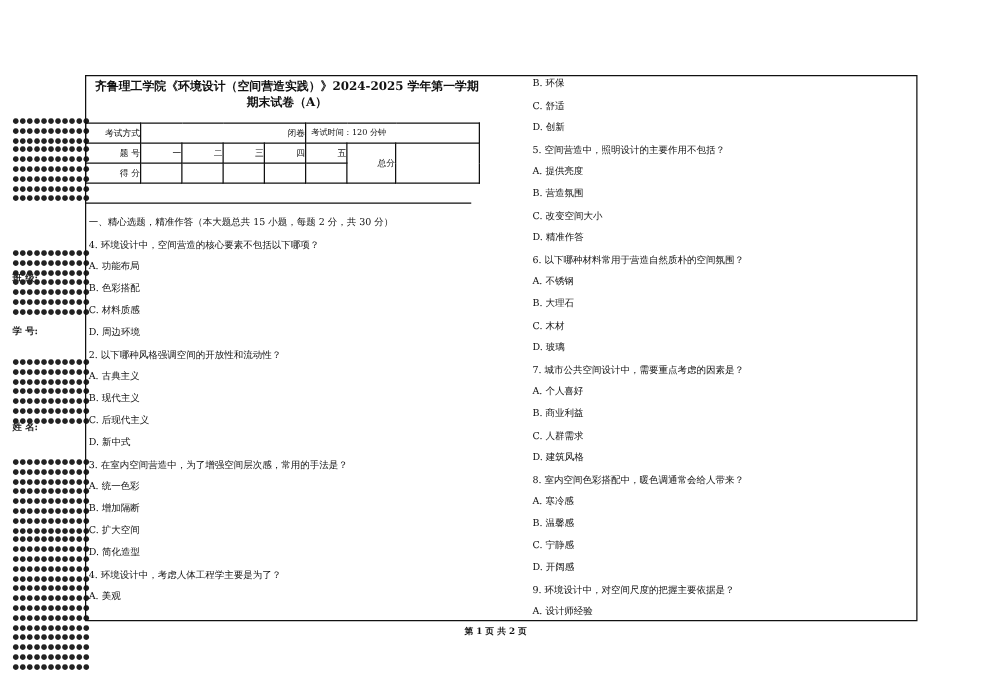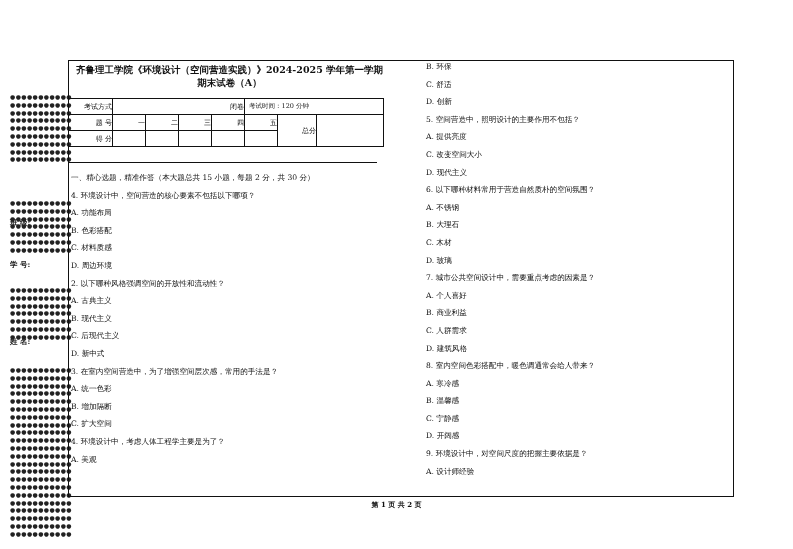--- a/index.html
+++ b/index.html
@@ -122,34 +122,36 @@
       <div class="line">D. 周边环境</div>
       <div class="line">2. 以下哪种风格强调空间的开放性和流动性？</div>
       <div class="line">A. 古典主义</div>
       <div class="line">B. 现代主义</div>
       <div class="line">C. 后现代主义</div>
       <div class="line">D. 新中式</div>
       <div class="line">3. 在室内空间营造中，为了增强空间层次感，常用的手法是？</div>
       <div class="line">A. 统一色彩</div>
       <div class="line">B. 增加隔断</div>
       <div class="line">C. 扩大空间</div>
+      <div class="line">D. 简化造型</div>
       <div class="line">4. 环境设计中，考虑人体工程学主要是为了？</div>
       <div class="line">A. 美观</div>
     </div>
 </div>
 
 <div class="col right-col">
   <div id="right-lines">
       <div class="line">B. 环保</div>
       <div class="line">C. 舒适</div>
       <div class="line">D. 创新</div>
       <div class="line">5. 空间营造中，照明设计的主要作用不包括？</div>
       <div class="line">A. 提供亮度</div>
+      <div class="line">B. 营造氛围</div>
       <div class="line">C. 改变空间大小</div>
-      <div class="line">D. 现代主义</div>
+      <div class="line">D. 精准作答</div>
       <div class="line">6. 以下哪种材料常用于营造自然质朴的空间氛围？</div>
       <div class="line">A. 不锈钢</div>
       <div class="line">B. 大理石</div>
       <div class="line">C. 木材</div>
       <div class="line">D. 玻璃</div>
       <div class="line">7. 城市公共空间设计中，需要重点考虑的因素是？</div>
       <div class="line">A. 个人喜好</div>
       <div class="line">B. 商业利益</div>
       <div class="line">C. 人群需求</div>
       <div class="line">D. 建筑风格</div>

